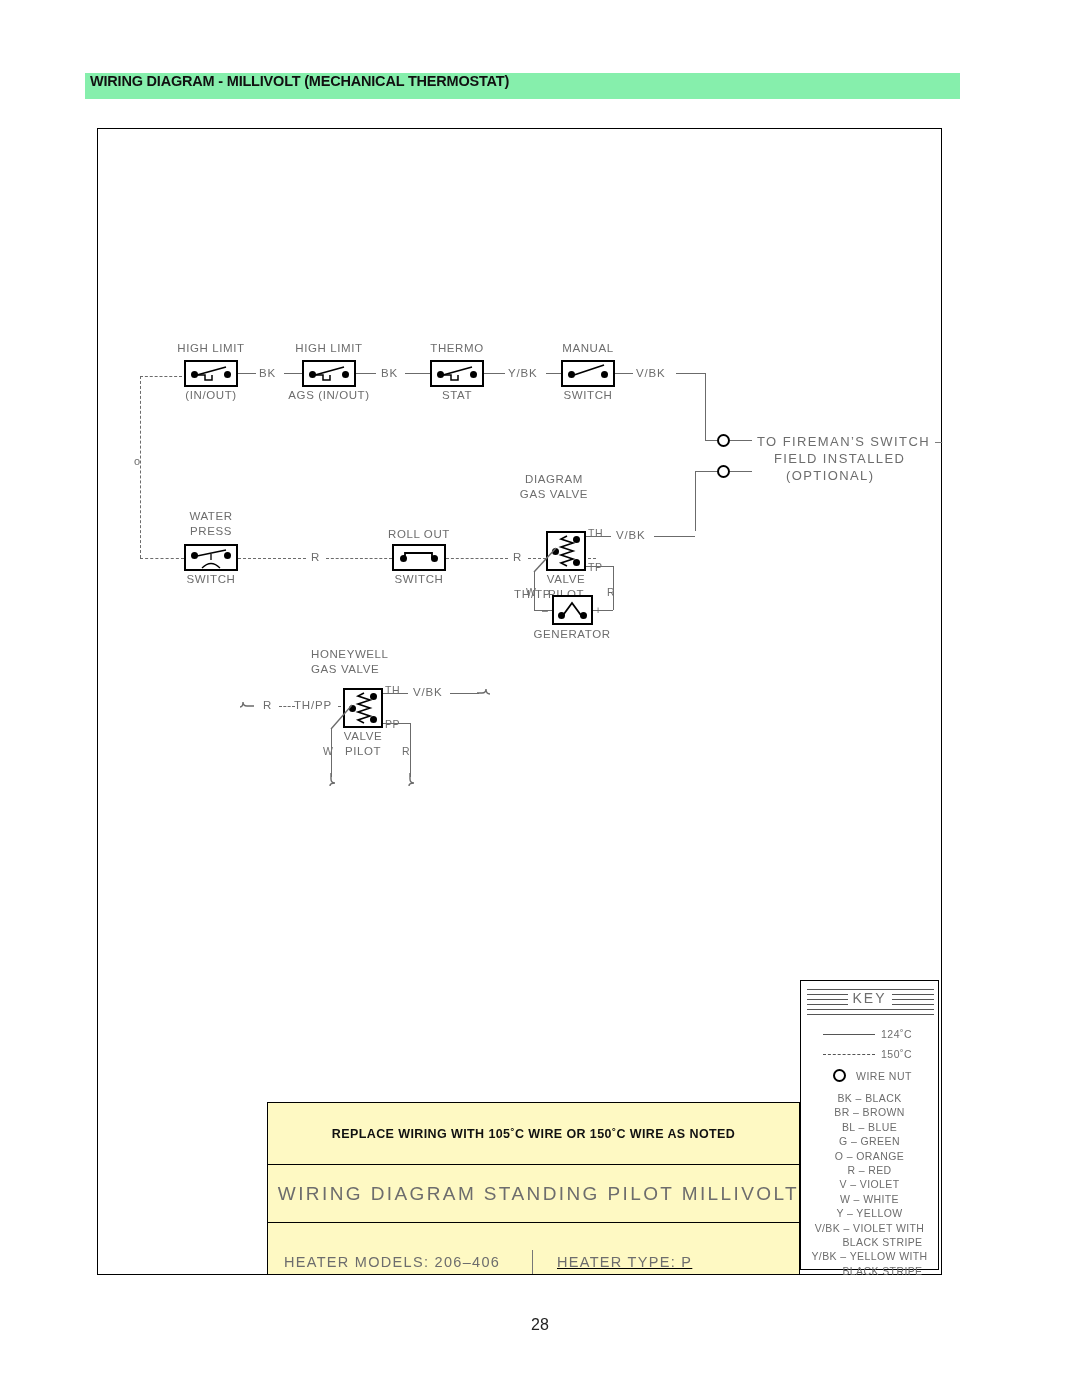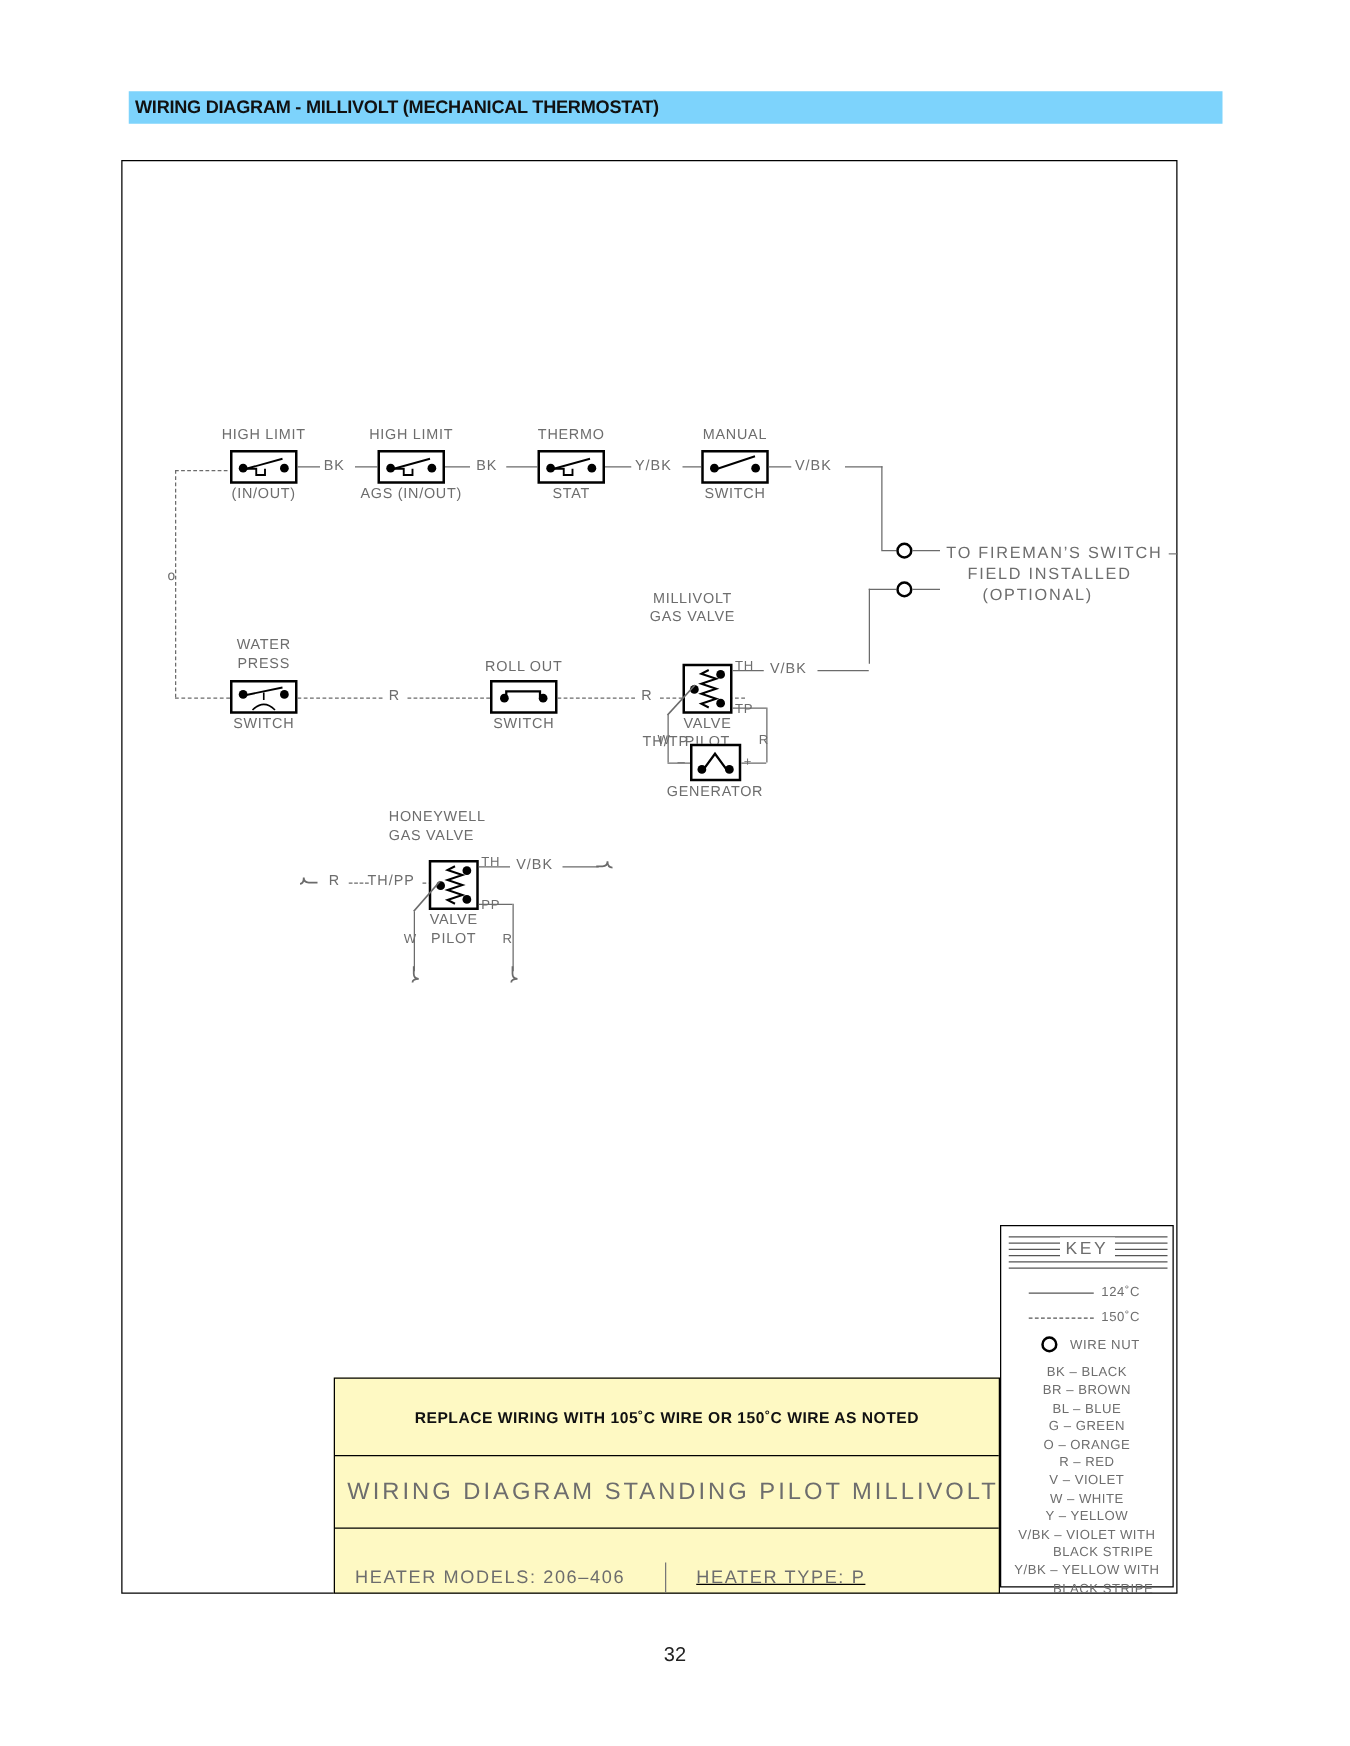--- a/index.html
+++ b/index.html
@@ -12,27 +12,26 @@
     height: 1397px;
     position: relative;
     font-family: "Liberation Sans", sans-serif;
     color: #000;
     overflow: hidden;
   }
 
   
   #header-bar {
     position: absolute;
-    left: 103px;
+    left: 85px;
     top: 73px;
     width: 875px;
     height: 26px;
-    background: #7dd3fc;
+    background: #86efac;
     display: flex;
-    align-items: center;
   }
   #header-title {
     font-size: 14.5px;
     font-weight: bold;
     letter-spacing: -0.2px;
     padding-left: 5px;
     color: #111;
     white-space: nowrap;
     font-family: "Liberation Sans", sans-serif;
   }
@@ -386,21 +385,21 @@
     <svg style="position:absolute; left:0; top:0;" width="50" height="23" viewBox="0 0 50 23">
       <polyline points="11,12 11,7 38,7 38,12" fill="none" stroke="#000" stroke-width="1.8"></polyline>
     </svg>
   </div>
   <div class="lbl ctr" style="left:321px; top:444px;">SWITCH</div>
 
   <div class="wire-h dash" style="left:348px; top:429px; width:62px;"></div>
   <div class="lbl wire-code" style="left:415px; top:422px;">R</div>
   <div class="wire-h dash" style="left:430px; top:429px; width:68px;"></div>
 
-  <div class="lbl ctr" style="left:456px; top:344px;">MILLIVOLT</div>
+  <div class="lbl ctr" style="left:456px; top:344px;">DIAGRAM</div>
   <div class="lbl ctr" style="left:456px; top:359px;">GAS  VALVE</div>
 
   <div class="lbl wire-code" style="left:416px; top:412px;margin-top:47px;">TH/TP</div>
 
   <div class="comp-box" style="left:448px; top:402px; width:40px; height:40px;">
     <div class="dot" style="right:4px; top:3px;"></div>
     <div class="dot" style="right:4px; bottom:3px;"></div>
     <div class="dot" style="left:4px; top:15px;"></div>
     <svg style="position:absolute; left:10px; top:1px;" width="18" height="34" viewBox="0 0 18 34">
       <path d="M9 2 L3 5 L15 9 L3 13 L15 17 L3 21 L15 25 L3 29 L9 32" fill="none" stroke="#000" stroke-width="1.6"></path>
@@ -532,13 +531,13 @@
   <div class="tb-row" id="tb-bottom">
     <div id="tb-models">
       <span class="tb-bot-text">HEATER MODELS:  206–406</span>
     </div>
     <div id="tb-type">
       <span class="tb-bot-text">HEATER TYPE:   P</span>
     </div>
   </div>
 </div>
 
-<div id="page-number">32</div>
+<div id="page-number">28</div>
 
 </body></html>

